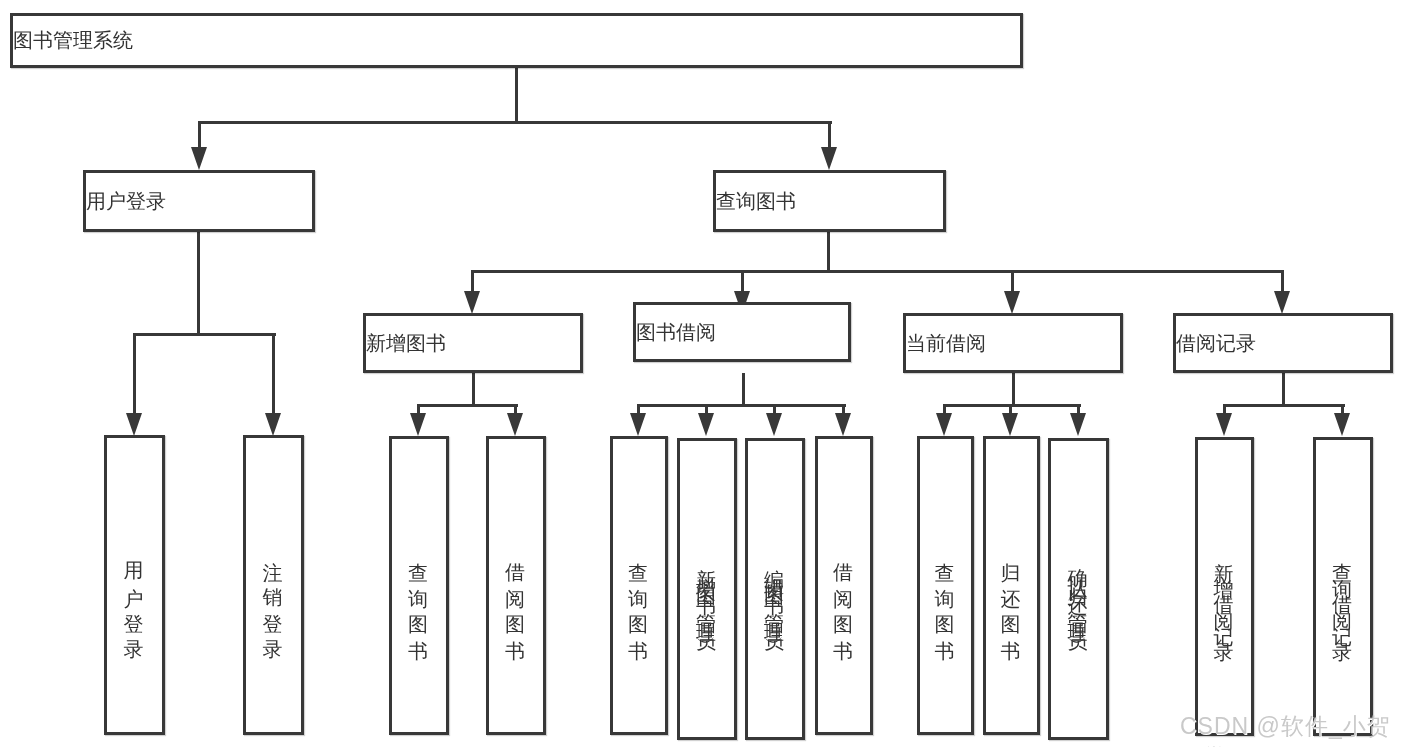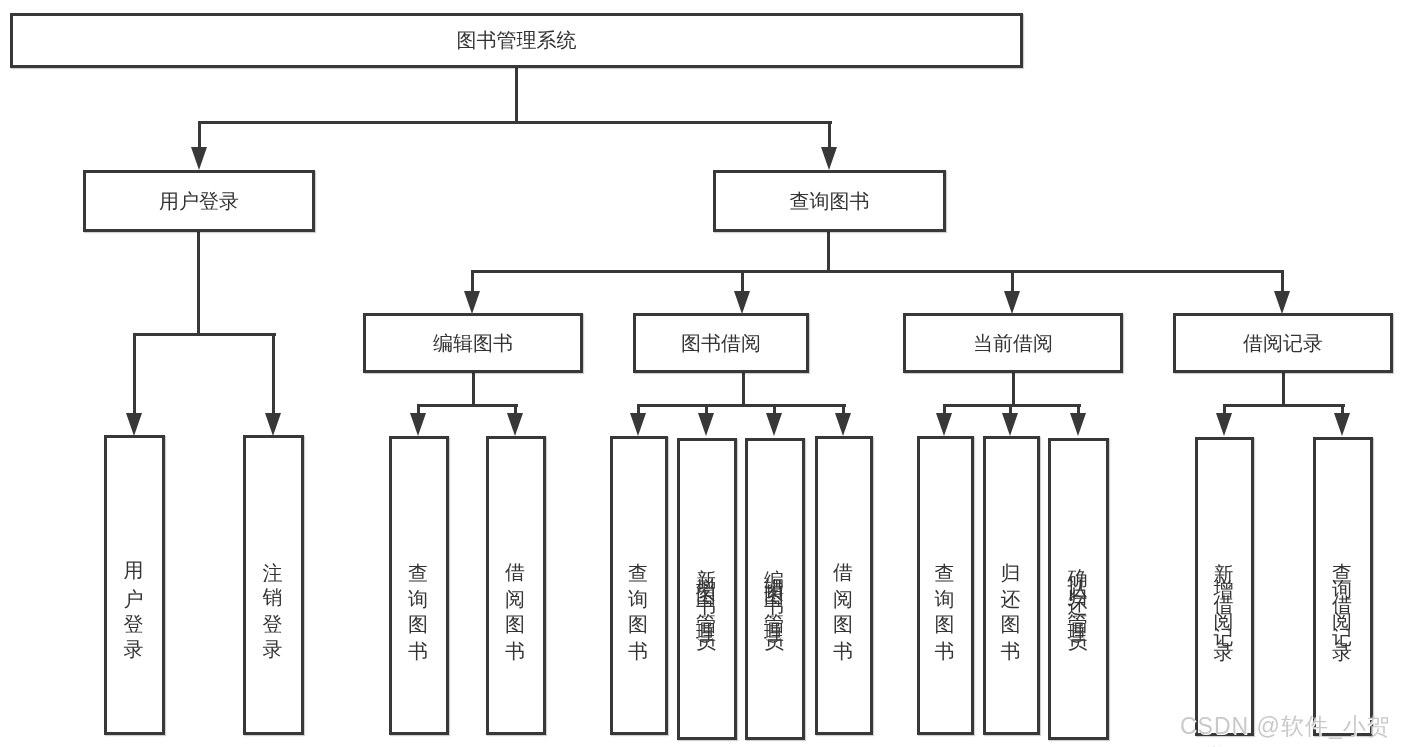--- a/index.html
+++ b/index.html
@@ -3,21 +3,21 @@
 <meta charset="utf-8">
 <style>
   html,body { margin:0; padding:0; background:#ffffff; }
   .canvas {
     position:relative; width:1405px; height:747px; background:#ffffff;
     font-family:"Liberation Sans", sans-serif; overflow:hidden;
   }
   .hbox {
     position:absolute; box-sizing:border-box;
     border:3px solid #383838; background:#ffffff;
-    display:flex; align-items:center; justify-content:center;
+    display:flex; align-items:center; justify-content:flex-start;
     font-size:20px; color:#333333;
     box-shadow:1px 1px 1px rgba(0,0,0,0.18);
   }
   .vbox {
     position:absolute; box-sizing:border-box;
     border:3px solid #383838; background:#ffffff;
     display:flex; align-items:center; justify-content:center;
     font-size:20px; color:#333333;
     box-shadow:1px 1px 1px rgba(0,0,0,0.18);
   }
@@ -111,23 +111,23 @@
   </div>
 
   <div class="hbox" style="left:83px;top:170px;width:232px;height:62px;">
     <span>用户登录</span>
   </div>
   <div class="hbox" style="left:713px;top:170px;width:233px;height:62px;">
     <span>查询图书</span>
   </div>
 
   <div class="hbox" style="left:363px;top:313px;width:220px;height:60px;">
-    <span>编辑图书</span>
+    <span>新增图书</span>
   </div>
-  <div class="hbox" style="left:633px;top:313px;width:176px;height:60px;">
+  <div class="hbox" style="left:633px;top:302px;width:218px;height:60px;">
     <span>图书借阅</span>
   </div>
   <div class="hbox" style="left:903px;top:313px;width:220px;height:60px;">
     <span>当前借阅</span>
   </div>
   <div class="hbox" style="left:1173px;top:313px;width:220px;height:60px;">
     <span>借阅记录</span>
   </div>
 
   <div class="vbox sp-wide" style="left:104px;top:435px;width:61px;height:300px;">

